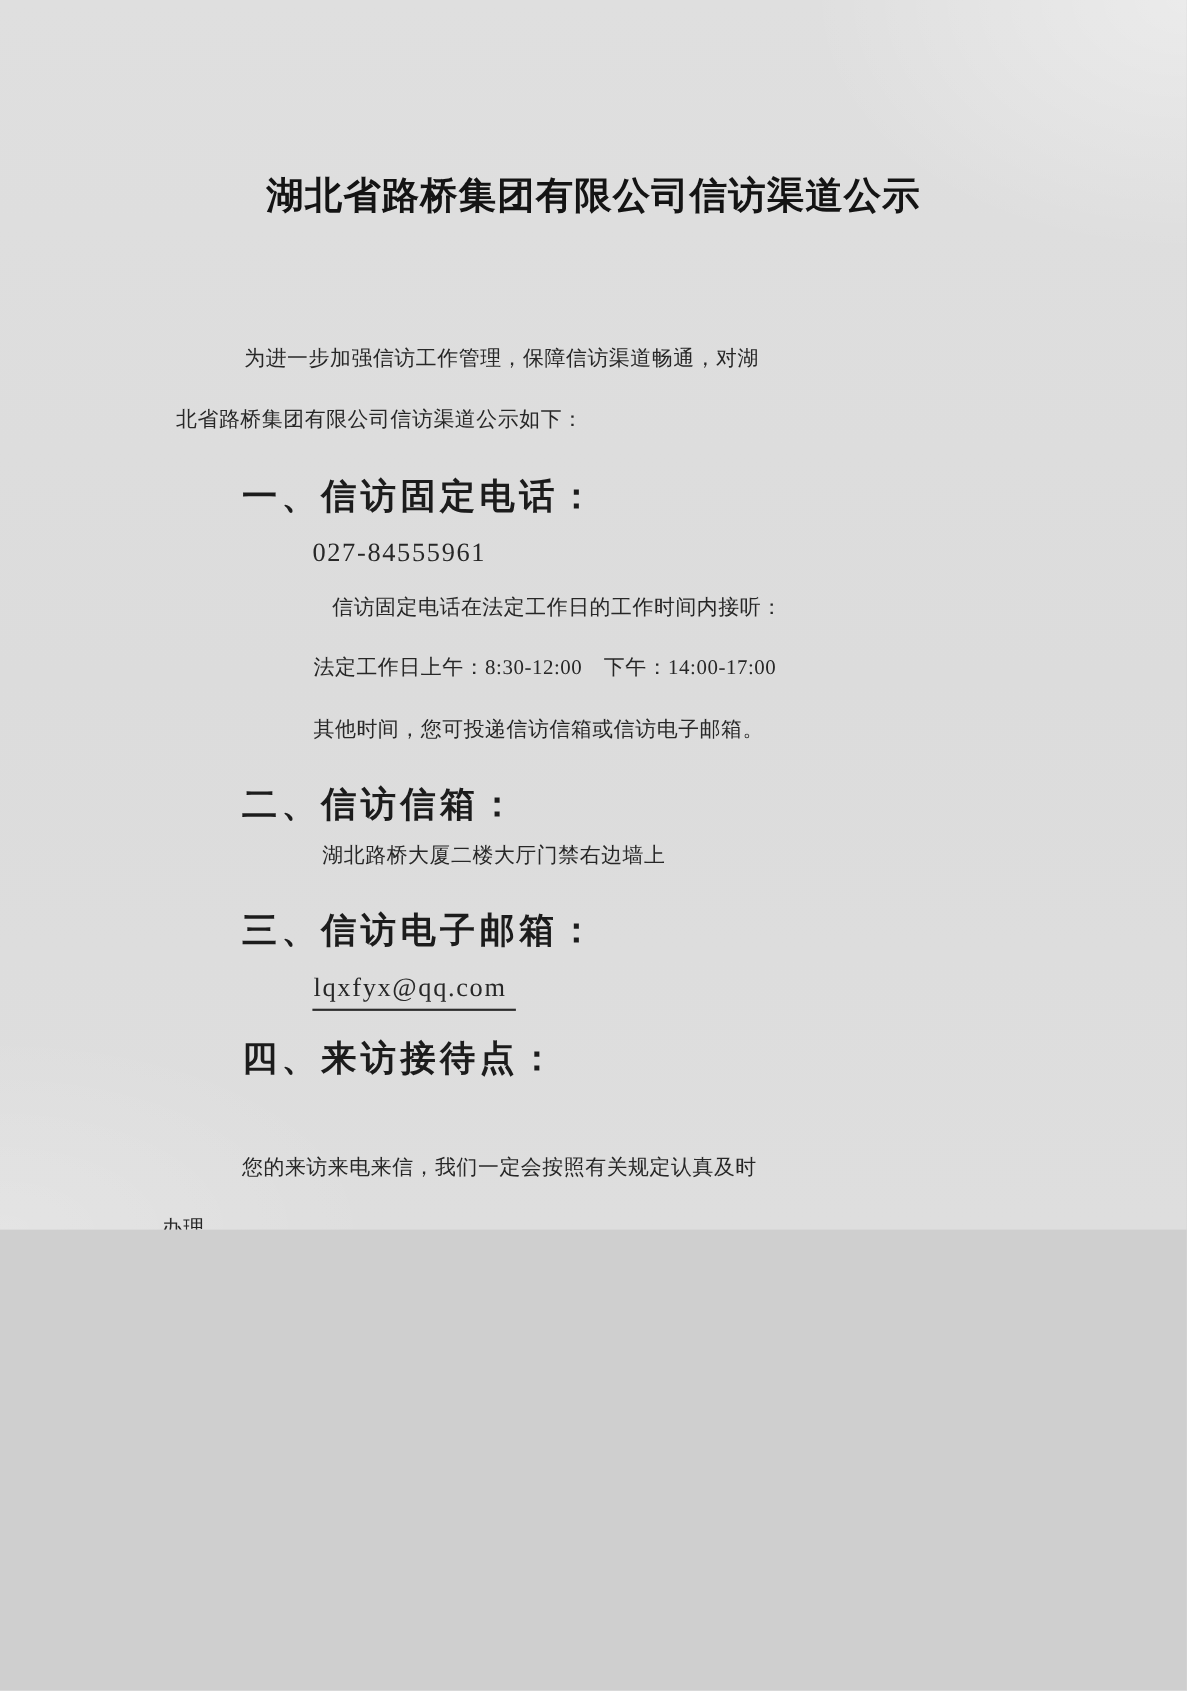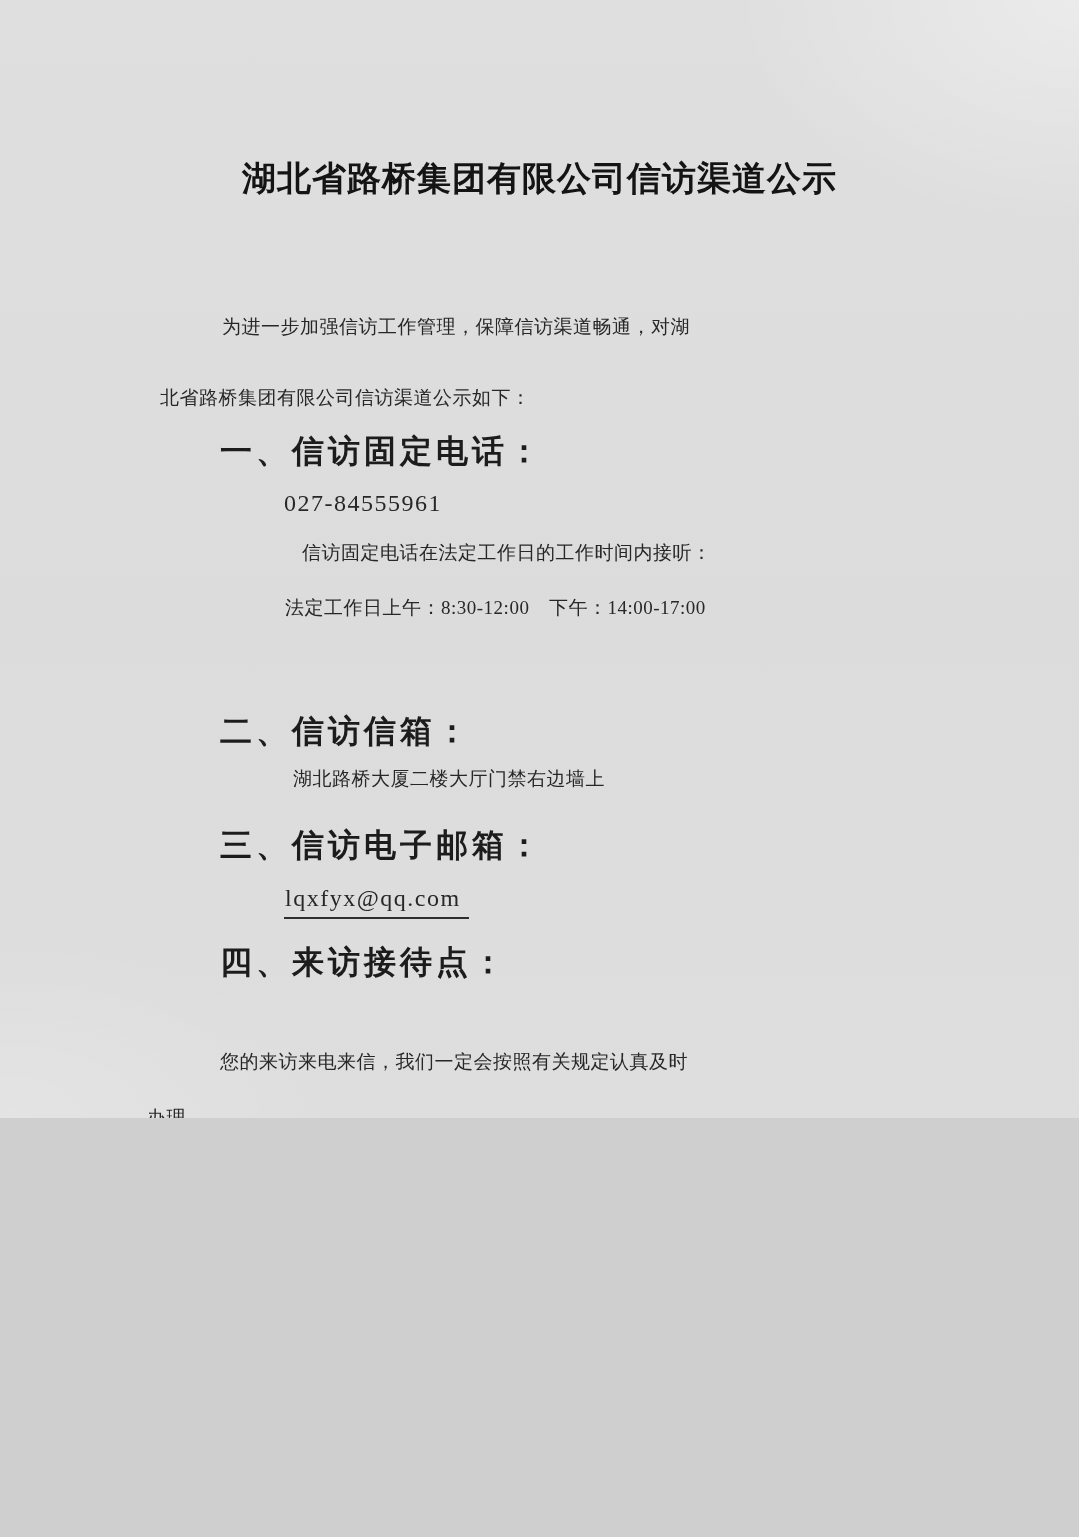--- a/index.html
+++ b/index.html
@@ -72,26 +72,27 @@
   }
 </style>
 </head>
 <body>
 
 <div class="page">
 
   <div class="line t-title">湖北省路桥集团有限公司信访渠道公示</div>
 
   <div class="line t-body" style="top:316px; left:222px;">为进一步加强信访工作管理，保障信访渠道畅通，对湖</div>
-  <div class="line t-body" style="top:387px; left:160px;">北省路桥集团有限公司信访渠道公示如下：</div>
+  <div class="line t-body" style="top:371px; left:160px;">北省路桥集团有限公司信访渠道公示如下：</div>
 
   <div class="line t-head" style="top:432px; left:220px;">一、信访固定电话：</div>
   <div class="line t-latin" style="top:489px; left:284px;">027-84555961</div>
   <div class="line t-body" style="top:542px; left:302px;">信访固定电话在法定工作日的工作时间内接听：</div>
   <div class="line t-body" style="top:597px; left:285px;">法定工作日上午：8:30-12:00　下午：14:00-17:00</div>
+  <div class="line t-body" style="top:653px; left:285px;">其他时间，您可投递信访信箱或信访电子邮箱。</div>
 
   <div class="line t-head" style="top:712px; left:220px;">二、信访信箱：</div>
   <div class="line t-body" style="top:768px; left:293px;">湖北路桥大厦二楼大厅门禁右边墙上</div>
 
   <div class="line t-head" style="top:826px; left:220px;">三、信访电子邮箱：</div>
   <div class="line t-latin" style="top:884px; left:284px;"><span class="email-underline">lqxfyx@qq.com</span></div>
 
   <div class="line t-head" style="top:943px; left:220px;">四、来访接待点：</div>
   <div class="line t-body" style="top:1051px; left:220px;">您的来访来电来信，我们一定会按照有关规定认真及时</div>
   <div class="line t-body" style="top:1107px; left:147px;">办理。</div>

